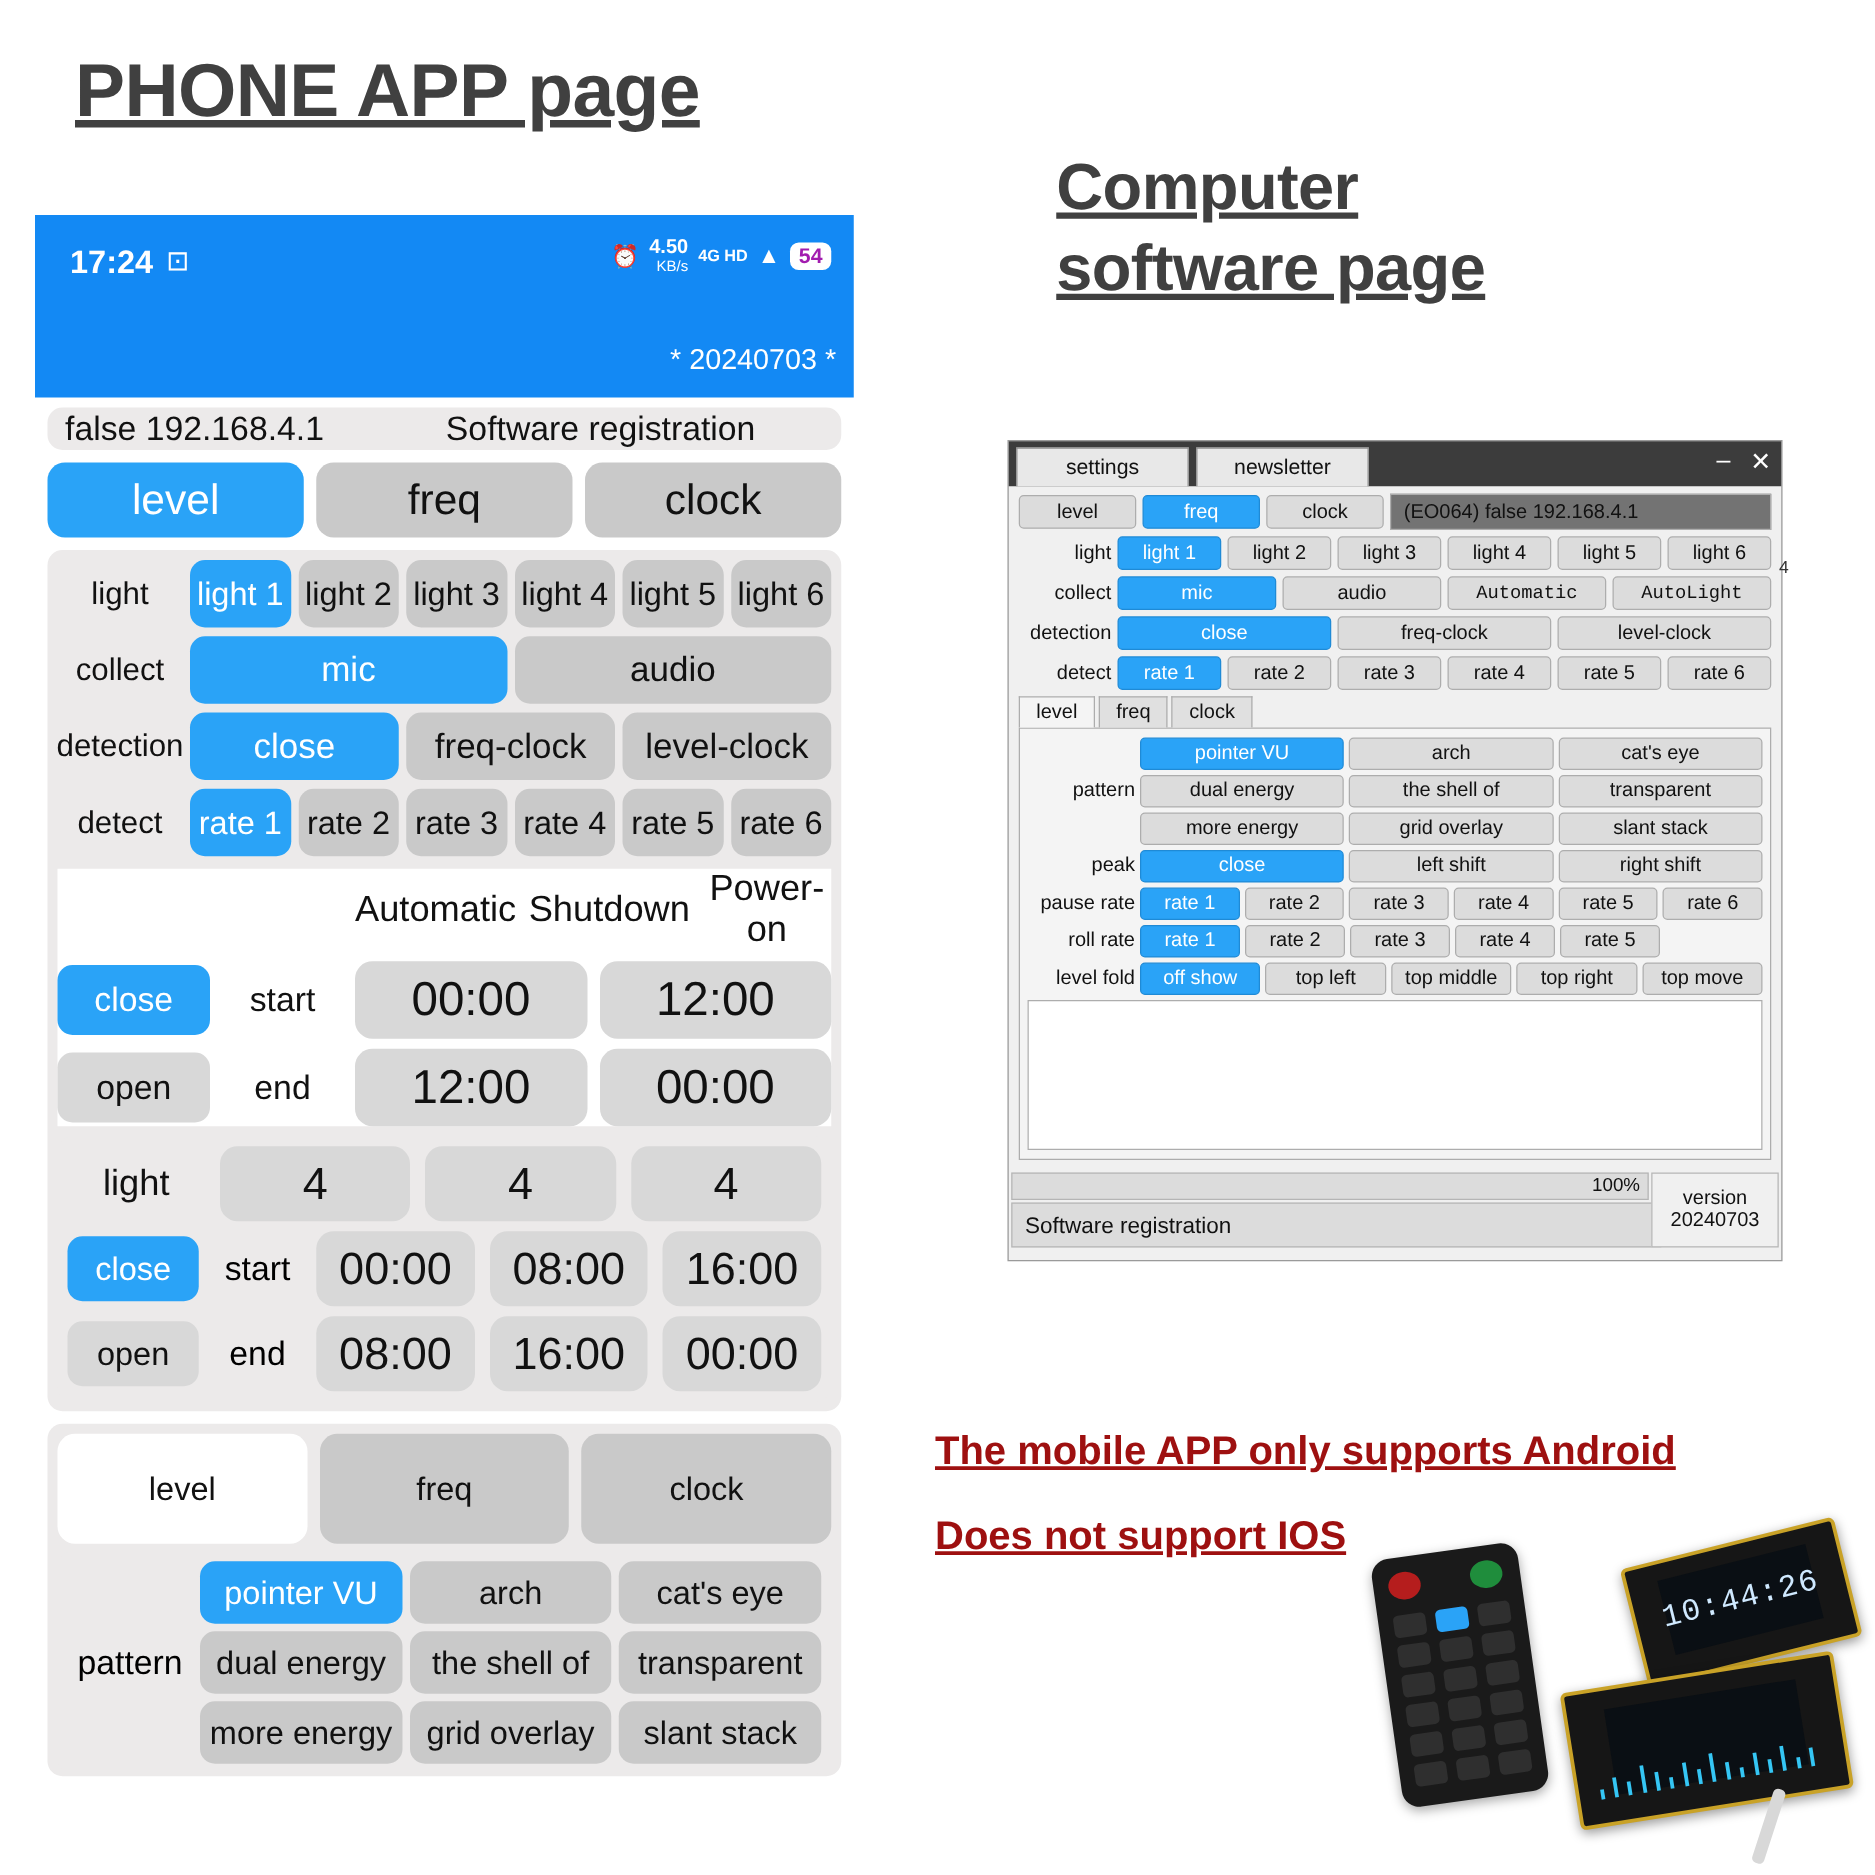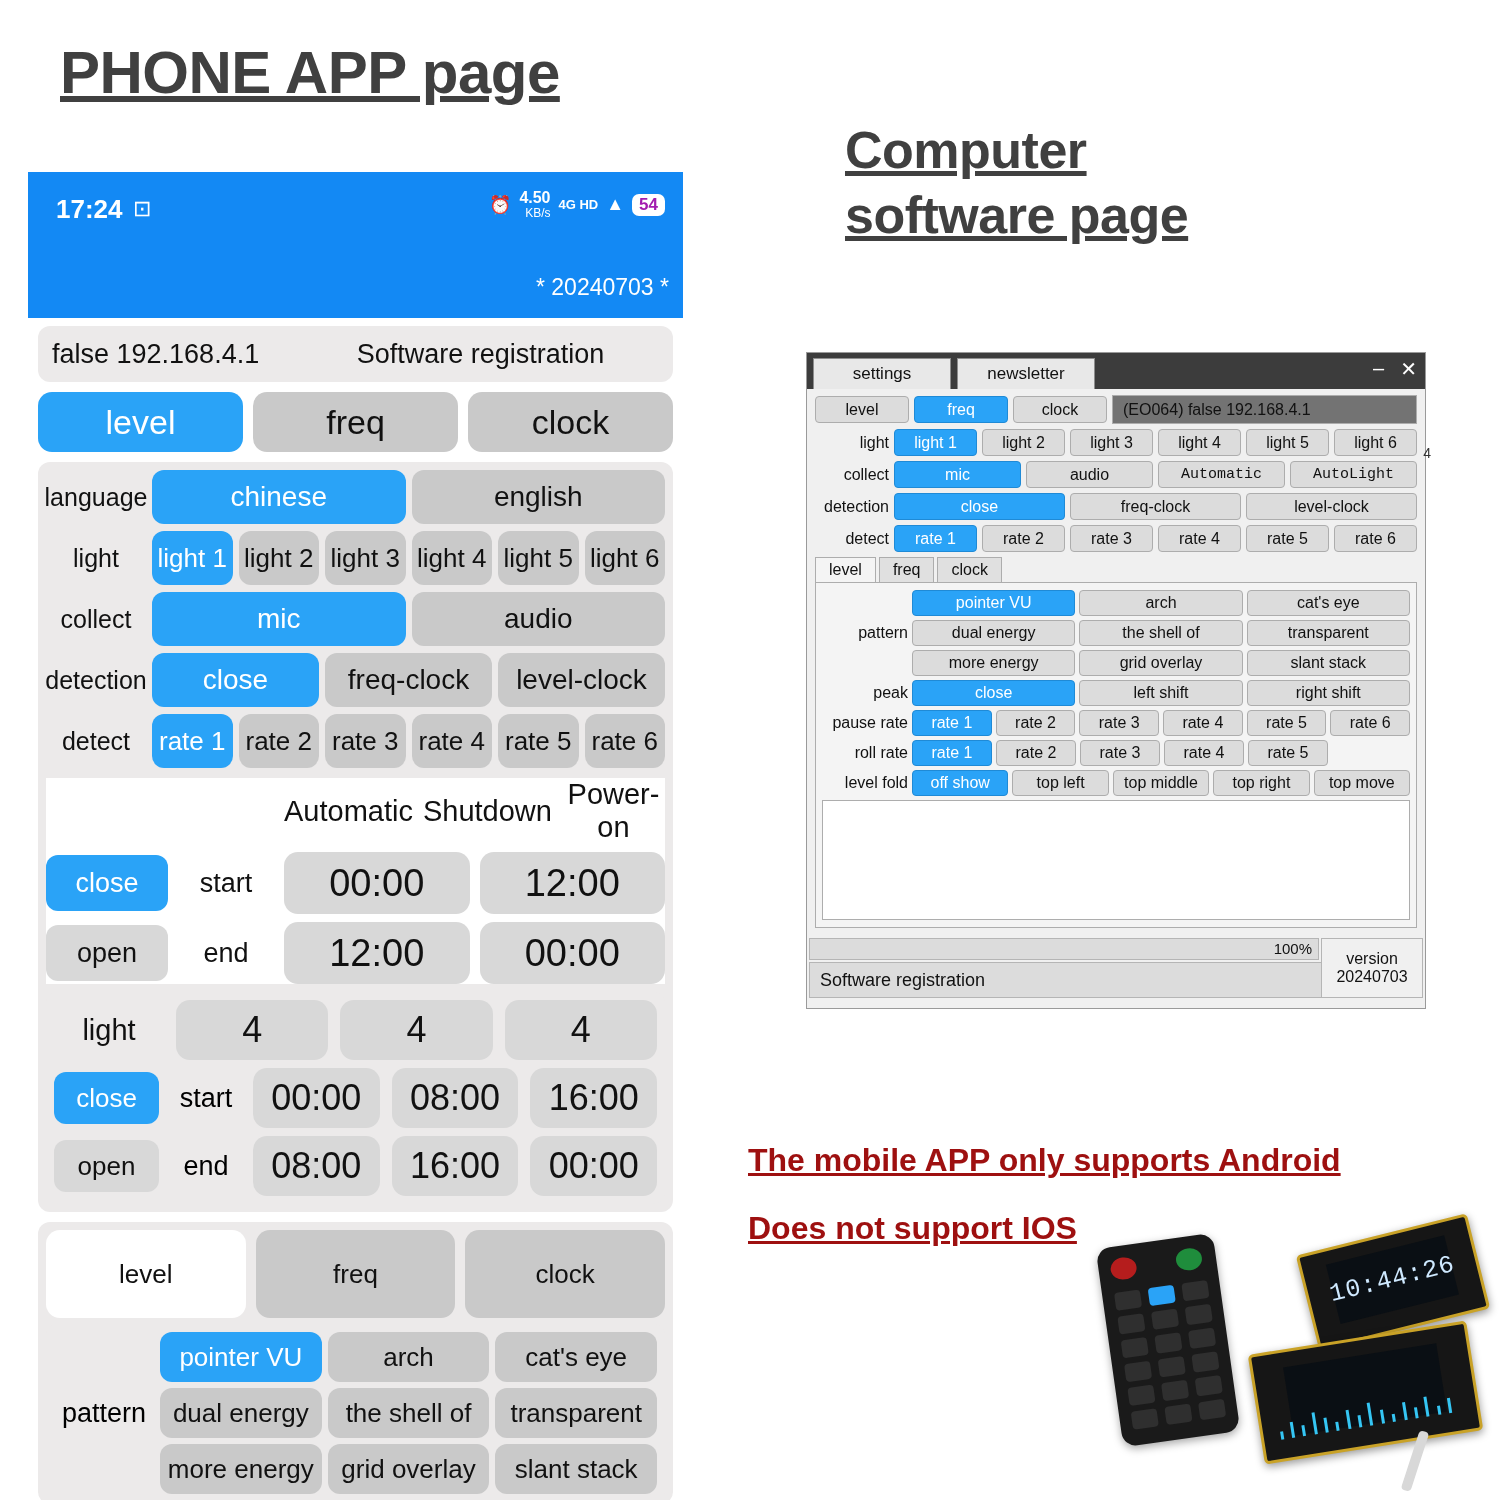--- a/index.html
+++ b/index.html
@@ -49,21 +49,21 @@
     background:#fff;color:#a21caf;border-radius:7px;font-size:17px;font-weight:bold;
     padding:1px 7px;
   }
   #phone-blue2{background:#1389f4;height:54px;position:relative;}
   #fw-date{position:absolute;right:14px;top:10px;color:#ffffff;font-size:23px;}
 
   .phone-body{background:#ffffff;padding:0 10px;}
   .bar{
     background:#eceaea;border-radius:12px;margin:8px 0 0 0;display:flex;align-items:center;
   }
-  #reg-row{height:56px;font-size:27px;color:#111;justify-content:flex-start;padding:0 14px;}
+  #reg-row{height:34px;font-size:27px;color:#111;justify-content:flex-start;padding:0 14px;}
   #reg-row .ip{width:250px;}
   #reg-row .reg{flex:1;text-align:center;}
 
   .btnrow{display:flex;gap:10px;margin-top:10px;}
   .btn{
     background:#c9c9c9;border-radius:14px;text-align:center;color:#111;
     display:flex;align-items:center;justify-content:center;
   }
   .btn.sel{background:#2aa3f7;color:#ffffff;}
   .tabs .btn{height:60px;flex:1;font-size:34px;}
@@ -250,25 +250,20 @@
     </div>
 
     <div class="btnrow tabs">
       <div class="btn sel">level</div>
       <div class="btn">freq</div>
       <div class="btn">clock</div>
     </div>
 
     <div class="panel">
 
-      <div class="grow">
-        <div class="rowlab">language</div>
-        <div class="cell on">chinese</div>
-        <div class="cell">english</div>
-      </div>
 
       <div class="grow">
         <div class="rowlab">light</div>
         <div class="cell on small">light 1</div>
         <div class="cell small">light 2</div>
         <div class="cell small">light 3</div>
         <div class="cell small">light 4</div>
         <div class="cell small">light 5</div>
         <div class="cell small">light 6</div>
       </div>

